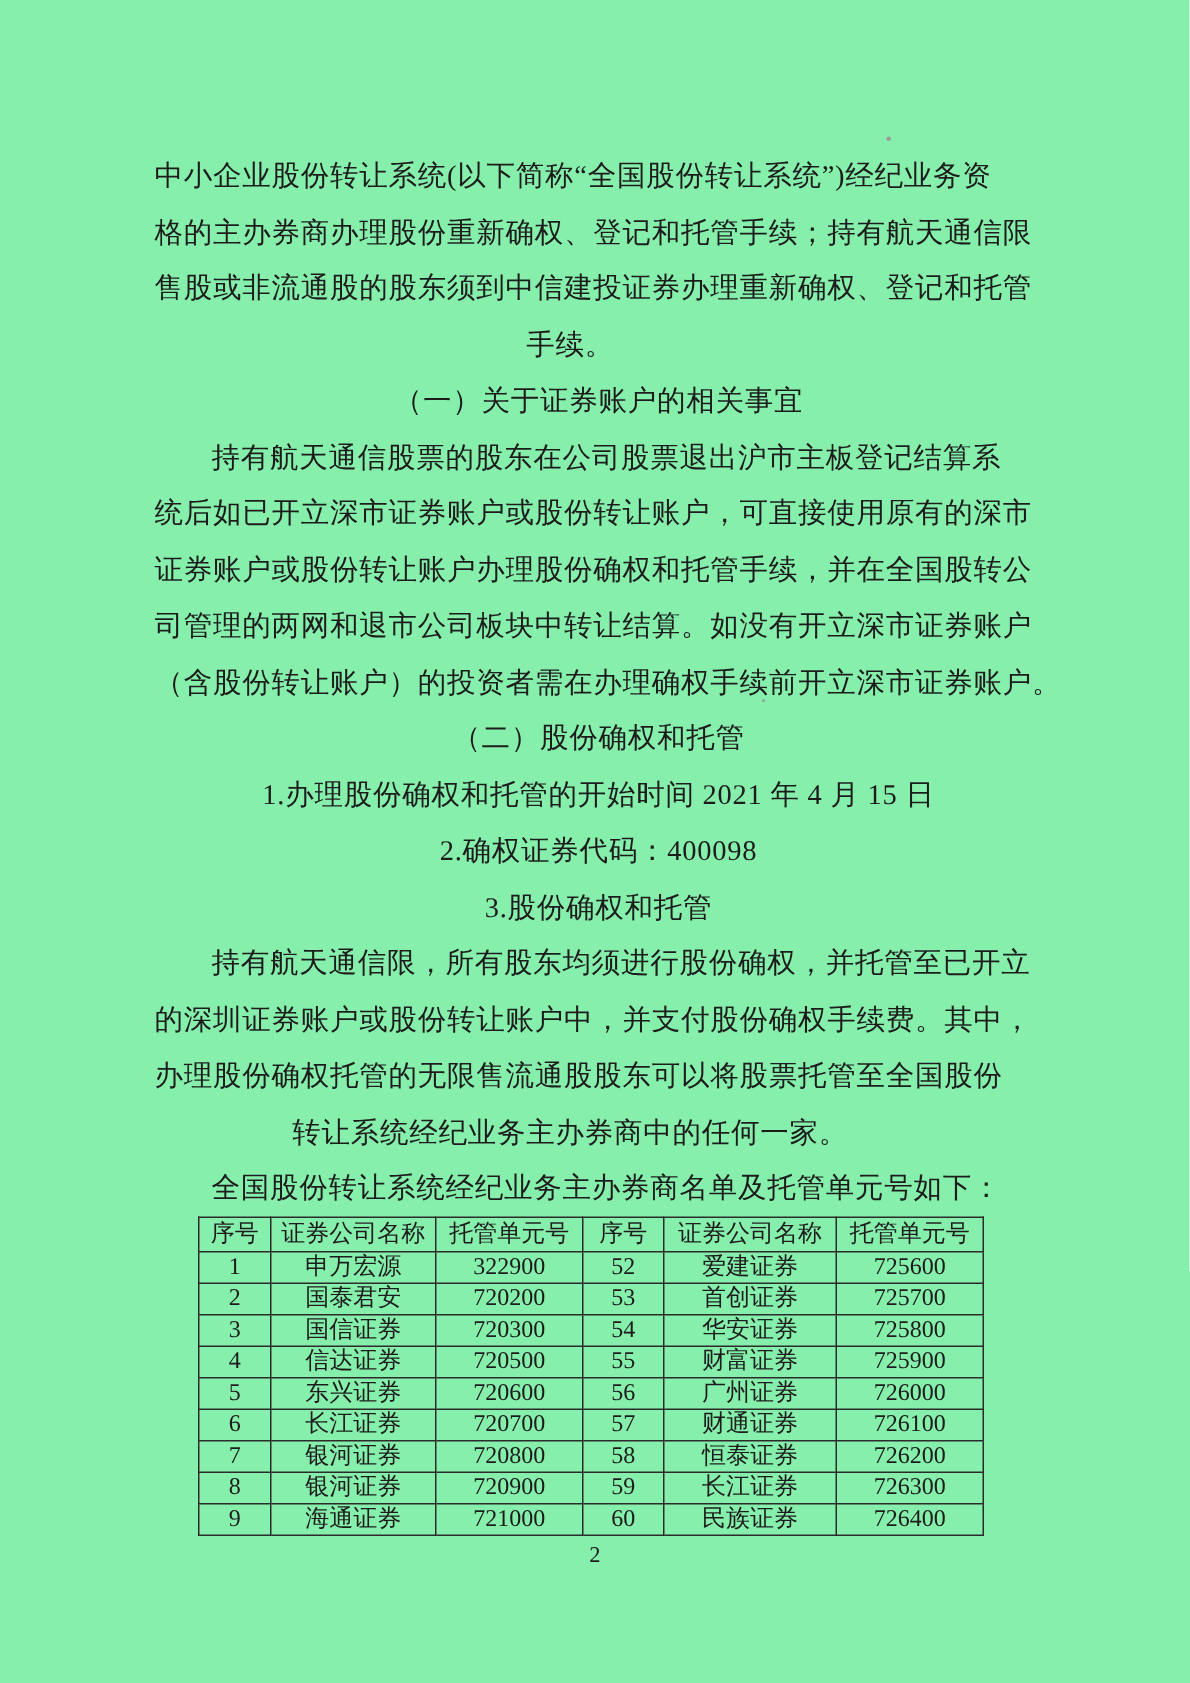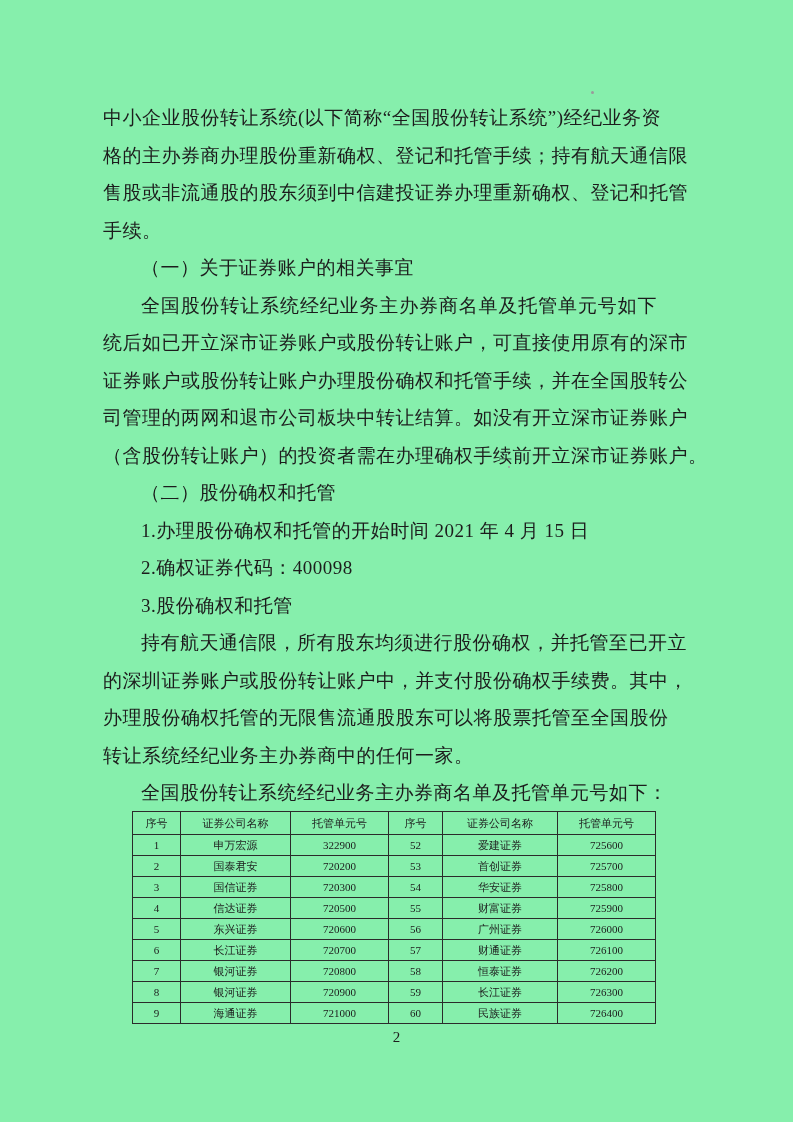--- a/index.html
+++ b/index.html
@@ -21,20 +21,21 @@
     left: 103px;
     top: 99px;
     width: 554px;
   }
   .line {
     font-size: 19px;
     line-height: 37.5px;
     height: 37.5px;
     white-space: nowrap;
     letter-spacing: 0.5px;
+    text-align: center;
   }
   .line.j {
     text-align: justify;
     text-align-last: justify;
   }
   .line.ind {
     text-indent: 38px;
   }
   table.brokers {
     position: absolute;
@@ -43,21 +44,21 @@
     border-collapse: collapse;
     table-layout: fixed;
   }
   table.brokers th,
   table.brokers td {
     border: 1px solid #2b2b2b;
     font-weight: normal;
     text-align: center;
     vertical-align: middle;
     padding: 0;
-    font-size: 11px;
+    font-size: 16px;
     line-height: 1;
     overflow: hidden;
   }
   table.brokers thead tr { height: 23px; }
   table.brokers tbody tr { height: 21px; }
   .footer {
     position: absolute;
     top: 1029px;
     left: 0;
     width: 793px;
@@ -76,21 +77,21 @@
 <body>
 
 <div class="page">
 
   <div class="content" id="lines-container">
       <div class="line j">中小企业股份转让系统(以下简称“全国股份转让系统”)经纪业务资</div>
       <div class="line j">格的主办券商办理股份重新确权、登记和托管手续；持有航天通信限</div>
       <div class="line j">售股或非流通股的股东须到中信建投证券办理重新确权、登记和托管</div>
       <div class="line">手续。</div>
       <div class="line ind">（一）关于证券账户的相关事宜</div>
-      <div class="line j ind">全国股份转让系统经纪业务主办券商名单及托管单元号如下</div>
+      <div class="line j ind">持有航天通信股票的股东在公司股票退出沪市主板登记结算系</div>
       <div class="line j">统后如已开立深市证券账户或股份转让账户，可直接使用原有的深市</div>
       <div class="line j">证券账户或股份转让账户办理股份确权和托管手续，并在全国股转公</div>
       <div class="line j">司管理的两网和退市公司板块中转让结算。如没有开立深市证券账户</div>
       <div class="line">（含股份转让账户）的投资者需在办理确权手续前开立深市证券账户。</div>
       <div class="line ind">（二）股份确权和托管</div>
       <div class="line ind">1.办理股份确权和托管的开始时间 2021 年 4 月 15 日</div>
       <div class="line ind">2.确权证券代码：400098</div>
       <div class="line ind">3.股份确权和托管</div>
       <div class="line j ind">持有航天通信限，所有股东均须进行股份确权，并托管至已开立</div>
       <div class="line j">的深圳证券账户或股份转让账户中，并支付股份确权手续费。其中，</div>

